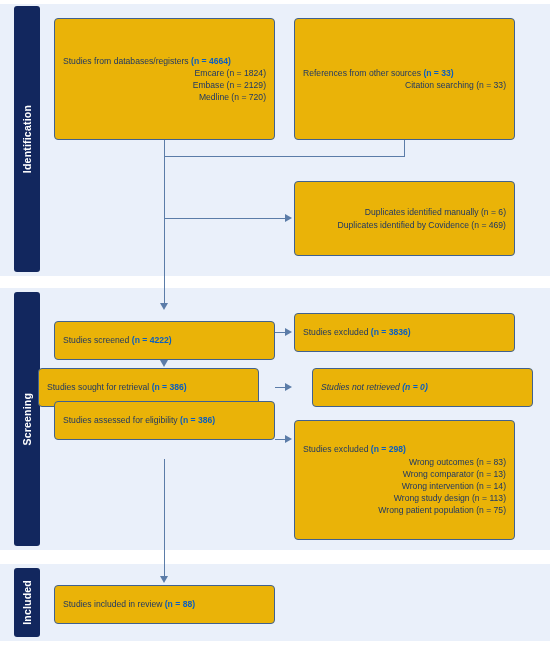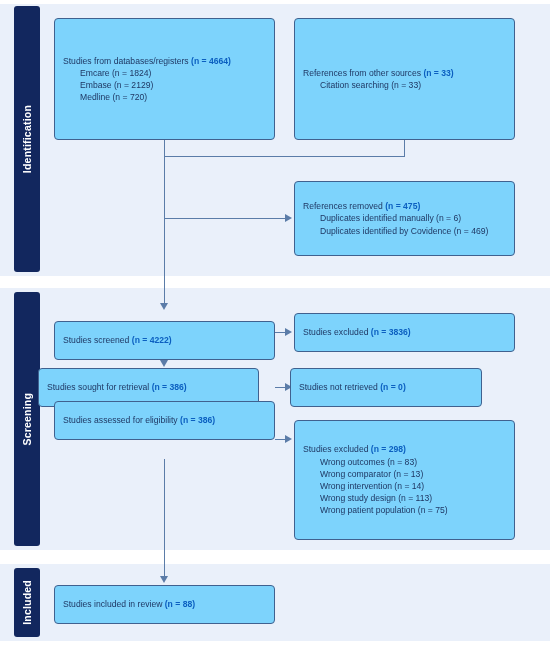--- a/index.html
+++ b/index.html
@@ -33,46 +33,46 @@
     transform:rotate(180deg);
     white-space:nowrap;
   }
   .tab-id{left:14px;top:6px;width:26px;height:266px;}
   .tab-scr{left:14px;top:292px;width:26px;height:254px;}
   .tab-inc{left:14px;top:568px;width:26px;height:69px;}
 
   
   .box{
     position:absolute;
-    background:#7dd3fc;
+    background:#eab308;
     border:1.2px solid #40618f;
     border-radius:4px;
     box-sizing:border-box;
     display:flex;
     align-items:center;
     padding:0 8px;
   }
   .box .inner{width:100%;}
   .ln{
     color:#1f3864;
     font-size:8.6px;
     line-height:12.2px;
     white-space:nowrap;
   }
-  .ln.sub{padding-left:17px;}
+  .ln.sub{padding-left:17px;text-align:right;}
   .nval{color:#0b5fc0;font-weight:bold;}
 
   
   .b-db      {left:54px; top:18px;  width:221px; height:122px;}
   .b-other   {left:294px;top:18px;  width:221px; height:122px;}
   .b-removed {left:294px;top:181px; width:221px; height:75px;}
   .b-screened{left:54px; top:321px; width:221px; height:39px;}
   .b-exc1    {left:294px;top:313px; width:221px; height:39px;}
   .b-sought  {left:38px; top:368px; width:221px; height:39px;}
-  .b-notret  {left:290px;top:368px; width:192px; height:39px;}
+  .b-notret  {left:312px;top:368px; width:221px; height:39px;font-style:italic;}
   .b-elig    {left:54px; top:401px; width:221px; height:39px;}
   .b-exc2    {left:294px;top:420px; width:221px; height:120px;}
   .b-incl    {left:54px; top:585px; width:221px; height:39px;}
 
   
   .ln-v{position:absolute;width:1.3px;background:#5b7ca8;}
   .ln-h{position:absolute;height:1.3px;background:#5b7ca8;}
   .arrow-d{
     position:absolute;width:0;height:0;
     border-left:4.5px solid transparent;
@@ -146,21 +146,20 @@
 
   <div class="box b-other">
     <div class="inner">
       <div class="ln"><span>References from other sources </span><span class="nval">(n = 33)</span></div>
       <div class="ln sub">Citation searching (n = 33)</div>
     </div>
   </div>
 
   <div class="box b-removed">
     <div class="inner">
-      <div class="ln"><span>References removed </span><span class="nval">(n = 475)</span></div>
       <div class="ln sub">Duplicates identified manually (n = 6)</div>
       <div class="ln sub">Duplicates identified by Covidence (n = 469)</div>
     </div>
   </div>
 
   <div class="box b-screened">
     <div class="inner">
       <div class="ln"><span>Studies screened </span><span class="nval">(n = 4222)</span></div>
     </div>
   </div>

